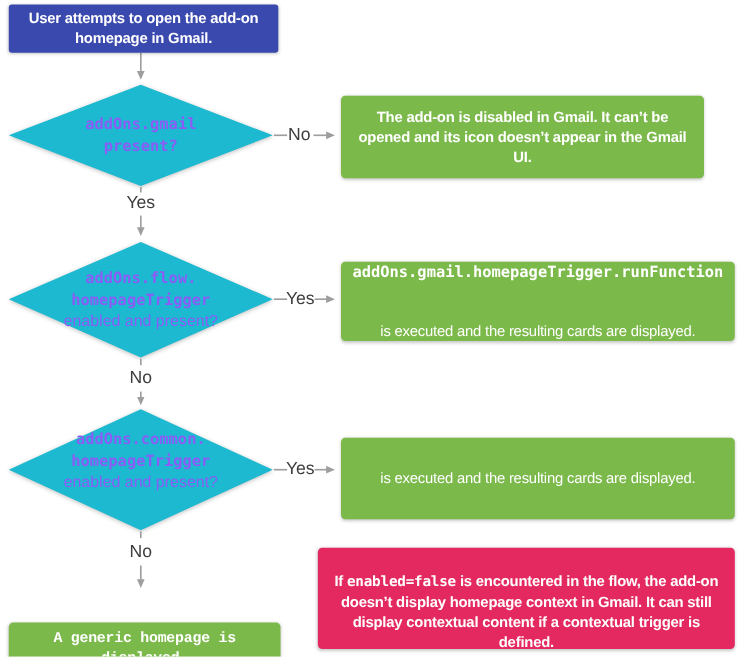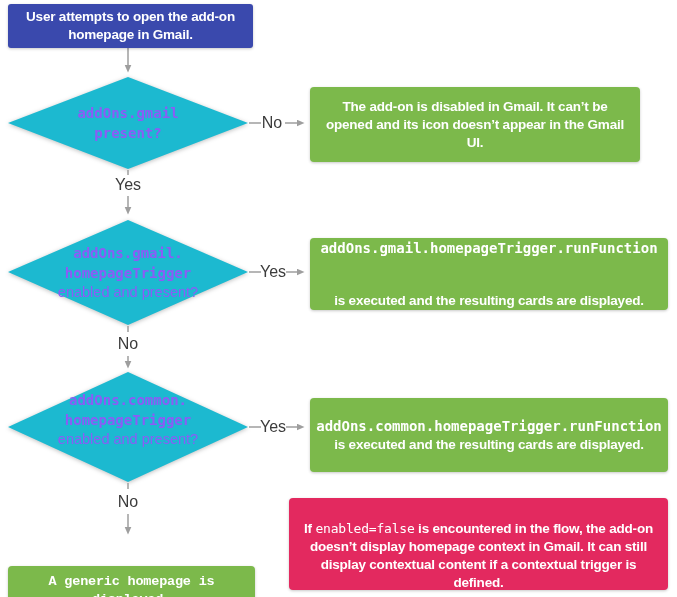--- a/index.html
+++ b/index.html
@@ -22,23 +22,23 @@
   .diamond{fill:var(--decision-bg);filter:drop-shadow(0 1px 2px rgba(0,0,0,.25));}
   .node{
     position:absolute;display:flex;flex-direction:column;align-items:center;justify-content:center;
     color:var(--node-text);text-align:center;box-sizing:border-box;padding:16px 12px;
   }
   .shadow{box-shadow:0 1px 3px rgba(0,0,0,.22);}
   .start-box{background:var(--start-bg);border-radius:3px;}
   .result-box{background:var(--result-bg);border-radius:4px;}
   .note-box{background:var(--note-bg);border-radius:4px;display:block;padding:14px 12px;}
   .node-text{font-size:13.5px;font-weight:700;line-height:18px;letter-spacing:-0.2px;}
-  .plain-text{font-size:13.5px;font-weight:700;line-height:18px;letter-spacing:-0.2px;}
+  .plain-text{font-size:13.5px;font-weight:400;line-height:18px;letter-spacing:-0.2px;}
   .code{font-family:"DejaVu Sans Mono",monospace;font-weight:700;font-size:14px;line-height:20px;}
-  .code-sm{font-family:"DejaVu Sans Mono",monospace;font-weight:400;font-size:13px;}
+  .code-sm{font-family:"DejaVu Sans Mono",monospace;font-weight:700;font-size:13px;}
   .diamond-text{position:absolute;display:flex;flex-direction:column;align-items:center;justify-content:center;color:#8b5cf6;text-align:center;pointer-events:none;}
   .question{font-size:14.5px;font-weight:400;line-height:19px;text-align:center;}
   .edge-label{
     position:absolute;transform:translate(-50%,-50%);
     font-size:16px;color:var(--label-text);line-height:16px;white-space:nowrap;
   }
   .note-inline{display:inline;}
 </style>
 </head>
 <body>
@@ -74,21 +74,21 @@
   <div class="node start-box shadow" style="left:8px;top:4px;width:245px;height:44px;">
     <div class="node-text">User attempts to open the add-on homepage in Gmail.</div>
   </div>
 
   <div class="diamond-text" style="left:8px;top:77px;width:240px;height:92px;">
     <div class="code">addOns.gmail</div>
     <div class="code">present?</div>
   </div>
 
   <div class="diamond-text" style="left:8px;top:220px;width:240px;height:105px;">
-    <div class="code">addOns.gmail.</div>
+    <div class="code">addOns.flow.</div>
     <div class="code">homepageTrigger</div>
     <div class="question">enabled and present?</div>
   </div>
 
   <div class="diamond-text" style="left:8px;top:364px;width:240px;height:110px;">
     <div class="code">addOns.common.</div>
     <div class="code">homepageTrigger</div>
     <div class="question">enabled and present?</div>
   </div>
 
@@ -102,21 +102,20 @@
   <div class="node result-box shadow" style="left:310px;top:87px;width:330px;height:75px;align-items:center;">
     <div class="node-text">The add-on is disabled in Gmail. It can’t be opened and its icon doesn’t appear in the Gmail UI.</div>
   </div>
 
   <div class="node result-box shadow" style="left:310px;top:238px;width:358px;height:72px;gap:34px;">
     <div class="code">addOns.gmail.homepageTrigger.runFunction</div>
     <div class="plain-text">is executed and the resulting cards are displayed.</div>
   </div>
 
   <div class="node result-box shadow" style="left:310px;top:398px;width:358px;height:74px;">
-    <div class="code">addOns.common.homepageTrigger.runFunction</div>
     <div class="plain-text">is executed and the resulting cards are displayed.</div>
   </div>
 
   <div class="node result-box shadow" style="left:8px;top:566px;width:247px;height:50px;font-family:Liberation Mono, monospace;">
     <div class="node-text">A generic homepage is displayed.</div>
   </div>
 
   <div class="node note-box shadow" style="left:289px;top:498px;width:379px;height:92px;">
     <div class="node-text" style="margin-top:8px;">
       <span class="note-inline">If </span><span class="note-inline code-sm">enabled=false</span><span class="note-inline"> is encountered in the flow, the add-on doesn’t display homepage context in Gmail. It can still display contextual content if a contextual trigger is defined.</span>

